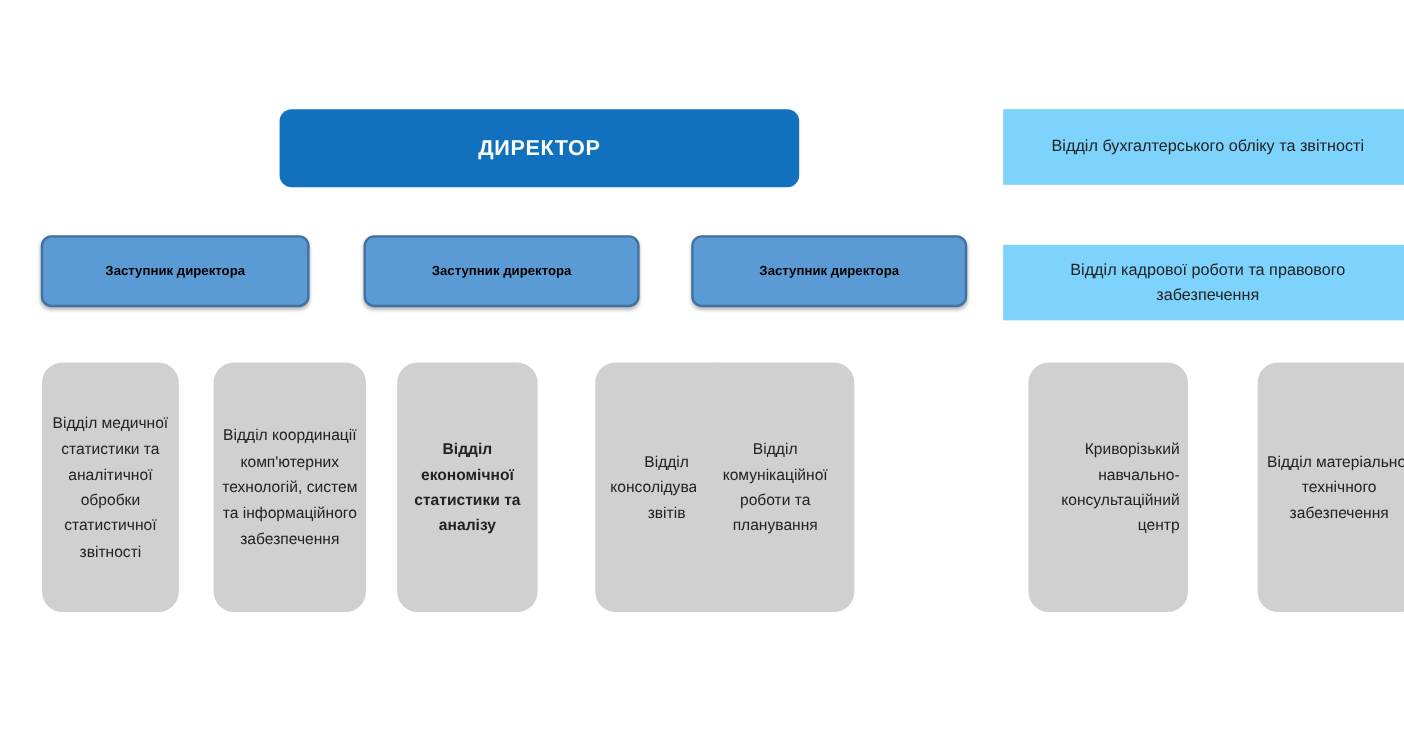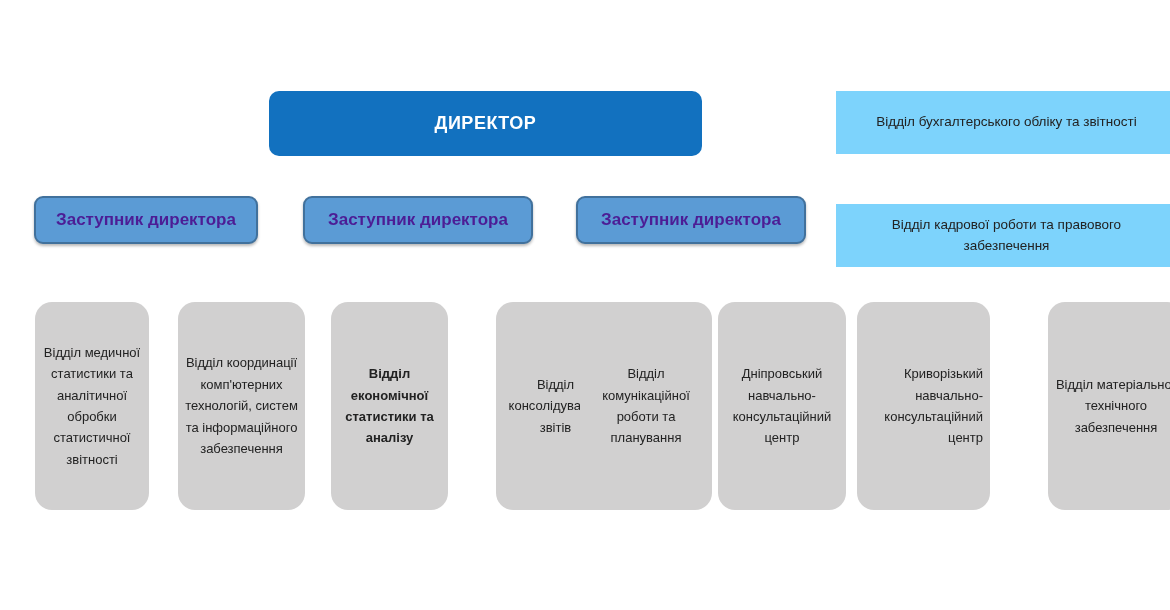--- a/index.html
+++ b/index.html
@@ -24,29 +24,28 @@
     box-sizing: border-box;
   }
   .director {
     left: 233px; top: 91px; width: 433px; height: 65px;
     background: #1271bf;
     border-radius: 10px;
     color: #ffffff;
     font-size: 18px;
     font-weight: bold;
     letter-spacing: 0.5px;
-    margin-left: 36px;
   }
   .deputy {
-    top: 196px; height: 48px;
+    top: 196px; height: 60px;
     background: #5b9bd5;
     border: 2px solid #41719c;
     border-radius: 9px;
-    color: #4c1d95;
-    font-size: 17px;
+    color: #000000;
+    font-size: 11px;
     font-weight: bold;
     box-shadow: 0 2px 3px rgba(0,0,0,0.28);
     padding: 4px 8px;
   }
   .deputy-1 { left: 34px;  width: 224px; }
   .deputy-2 { left: 303px; width: 230px; }
   .deputy-3 { left: 576px; width: 230px; }
   .staff {
     left: 836px; width: 341px; height: 63px;
     background: #7dd3fc;
@@ -98,19 +97,18 @@
   <div class="box dept dept-1">Відділ медичної статистики та аналітичної обробки статистичної звітності</div>
 
   <div class="box dept dept-2">Відділ координації комп'ютерних технологій, систем та інформаційного забезпечення</div>
 
   <div class="box dept dept-3">Відділ економічної статистики та аналізу</div>
 
   <div class="box dept dept-4">Відділ консолідування звітів</div>
 
   <div class="box dept dept-5">Відділ комунікаційної роботи та планування</div>
 
-  <div class="box dept dept-6">Дніпровський навчально-консультаційний центр</div>
 
   <div class="box dept dept-7">Криворізький навчально-консультаційний центр</div>
 
   <div class="box dept dept-8">Відділ матеріально-технічного забезпечення</div>
 
 </div>
 
 </body></html>

